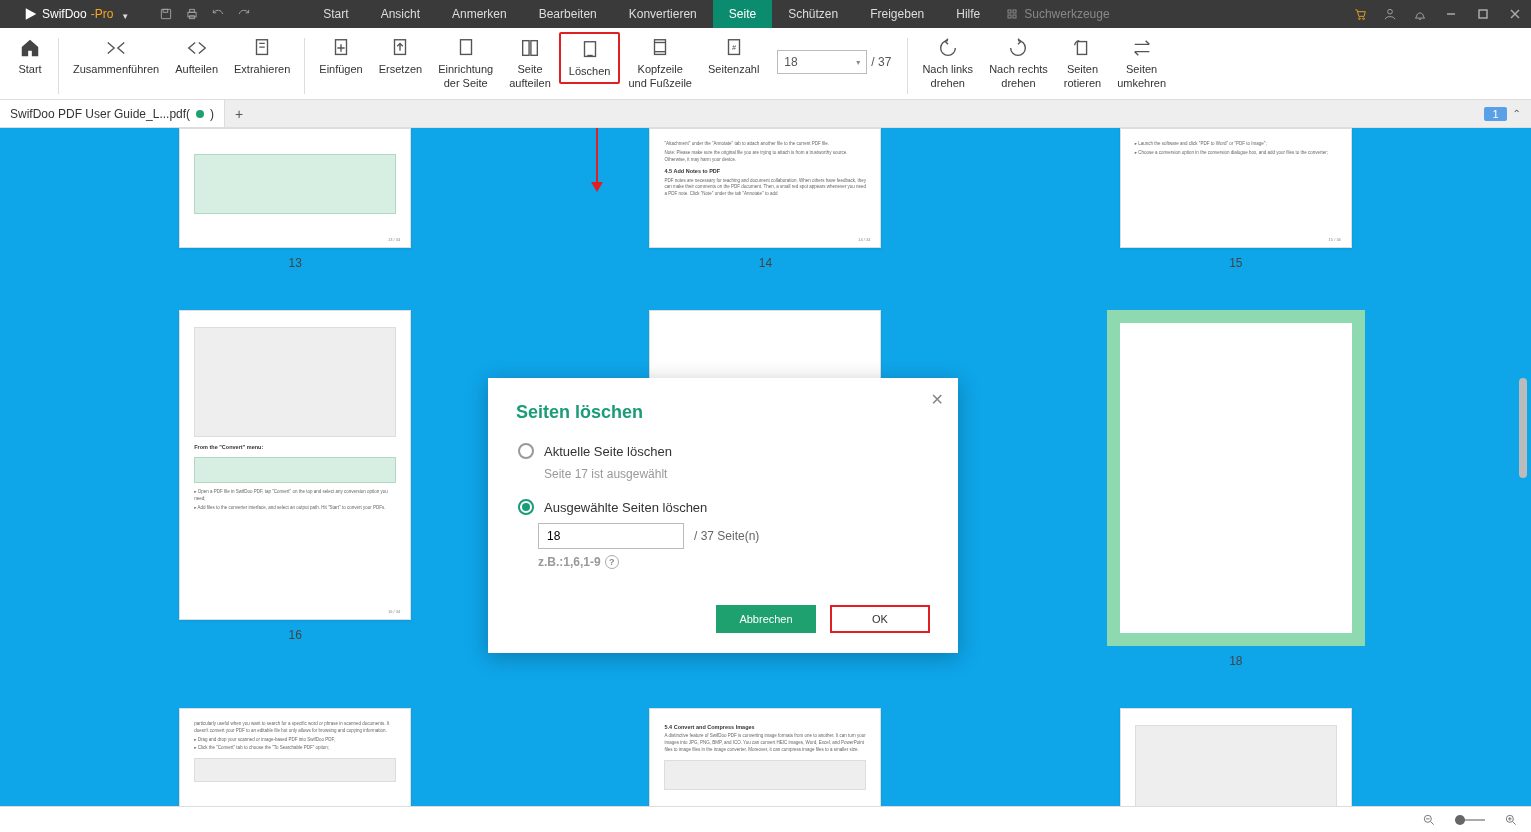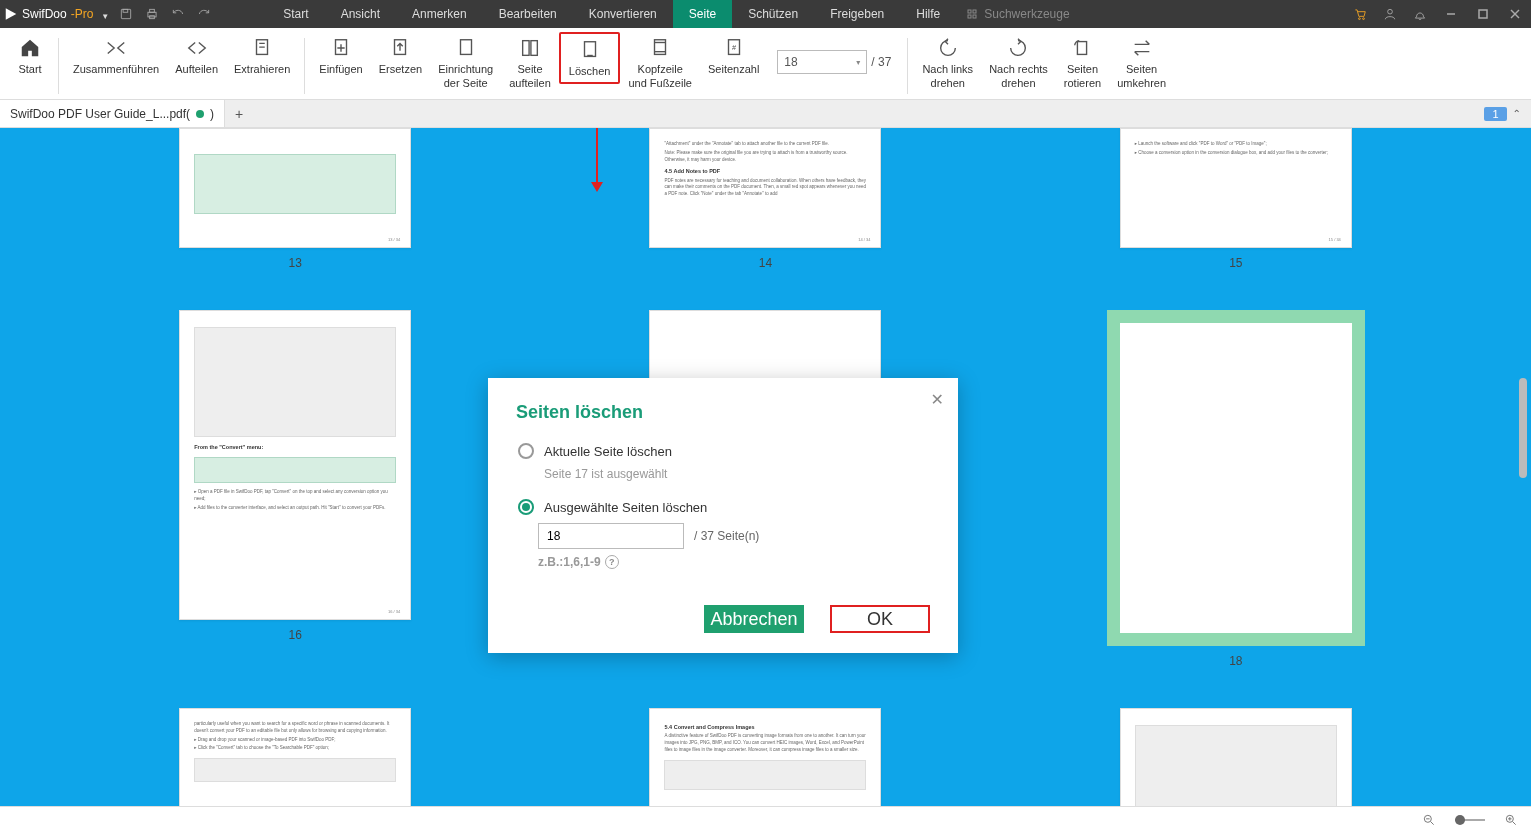--- a/index.html
+++ b/index.html
@@ -1,20 +1,20 @@
 <!DOCTYPE html>
 <html><head>
 <meta charset="utf-8">
 <style>
 * { margin: 0; padding: 0; box-sizing: border-box; font-family: -apple-system, "Segoe UI", sans-serif; }
 body { width: 1531px; height: 832px; background: #f5f5f5; position: relative; overflow: hidden; display: flex; flex-direction: column; }
 
 
 .titlebar { height: 28px; background: #3a3a3a; display: flex; align-items: center; color: #ddd; font-size: 12px; }
-.titlebar .logo { display: flex; align-items: flex-end; gap: 4px; padding: 0 4px; }
+.titlebar .logo { display: flex; align-items: flex-end; gap: 4px; padding: 0 24px; }
 .titlebar .logo svg { width: 14px; height: 14px; fill: #fff; }
 .titlebar .app-sw { color: #fff; font-weight: 500; }
 .titlebar .app-pro { color: #f5a623; font-weight: 500; }
 .titlebar .drop { margin-left: 4px; font-size: 8px; }
 .titlebar .qicon { width: 26px; height: 28px; display: flex; align-items: center; justify-content: center; cursor: pointer; }
 .titlebar .qicon svg { width: 14px; height: 14px; stroke: #aaa; fill: none; stroke-width: 1.5; }
 .titlebar .menus { display: flex; margin-left: 50px; }
 .titlebar .menu { padding: 0 16px; height: 28px; line-height: 28px; cursor: pointer; }
 .titlebar .menu.active { background: #0b8c6e; color: #fff; }
 .titlebar .spacer { flex: 1; }
@@ -77,21 +77,21 @@
 .radio { width: 16px; height: 16px; border: 2px solid #999; border-radius: 50%; display: inline-flex; align-items: center; justify-content: center; }
 .radio.on { border-color: #1a9c78; }
 .radio.on::after { content: ""; width: 8px; height: 8px; background: #1a9c78; border-radius: 50%; }
 .hint { font-size: 12px; color: #999; margin: 0 0 18px 28px; }
 .rangerow { display: flex; align-items: center; gap: 10px; margin: 6px 0 6px 22px; }
 .rangerow input { width: 146px; height: 26px; border: 1px solid #bbb; padding: 0 8px; font-size: 12px; }
 .rangerow .suffix { font-size: 12px; color: #666; }
 .example { font-size: 12px; color: #999; margin: 6px 0 0 22px; display: flex; align-items: center; gap: 4px; font-weight: bold; }
 .example .q { width: 14px; height: 14px; border: 1px solid #aaa; border-radius: 50%; display: inline-flex; align-items: center; justify-content: center; font-size: 9px; color: #888; }
 .dlgbtns { display: flex; justify-content: flex-end; gap: 14px; margin-top: 36px; }
-.btn { width: 100px; height: 28px; font-size: 18px; cursor: pointer; border: none; margin-left: 12px; }
+.btn { width: 100px; height: 28px; font-size: 11px; cursor: pointer; border: none; }
 .btn.cancel { background: #1fa06f; color: #fff; }
 .btn.ok { background: #fff; color: #333; border: 2px solid #e02020; }
 
 
 .status { height: 26px; background: #fff; border-top: 1px solid #ddd; display: flex; align-items: center; justify-content: flex-end; padding: 0 12px; gap: 18px; }
 .status .zicon { width: 16px; height: 16px; display: flex; align-items: center; justify-content: center; cursor: pointer; }
 .status .zicon svg { width: 14px; height: 14px; stroke: #666; fill: none; stroke-width: 1.5; }
 .status .slider { width: 30px; height: 2px; background: #aaa; position: relative; }
 .status .slider::after { content: ""; position: absolute; left: 0; top: -4px; width: 10px; height: 10px; border-radius: 50%; background: #666; }
 

